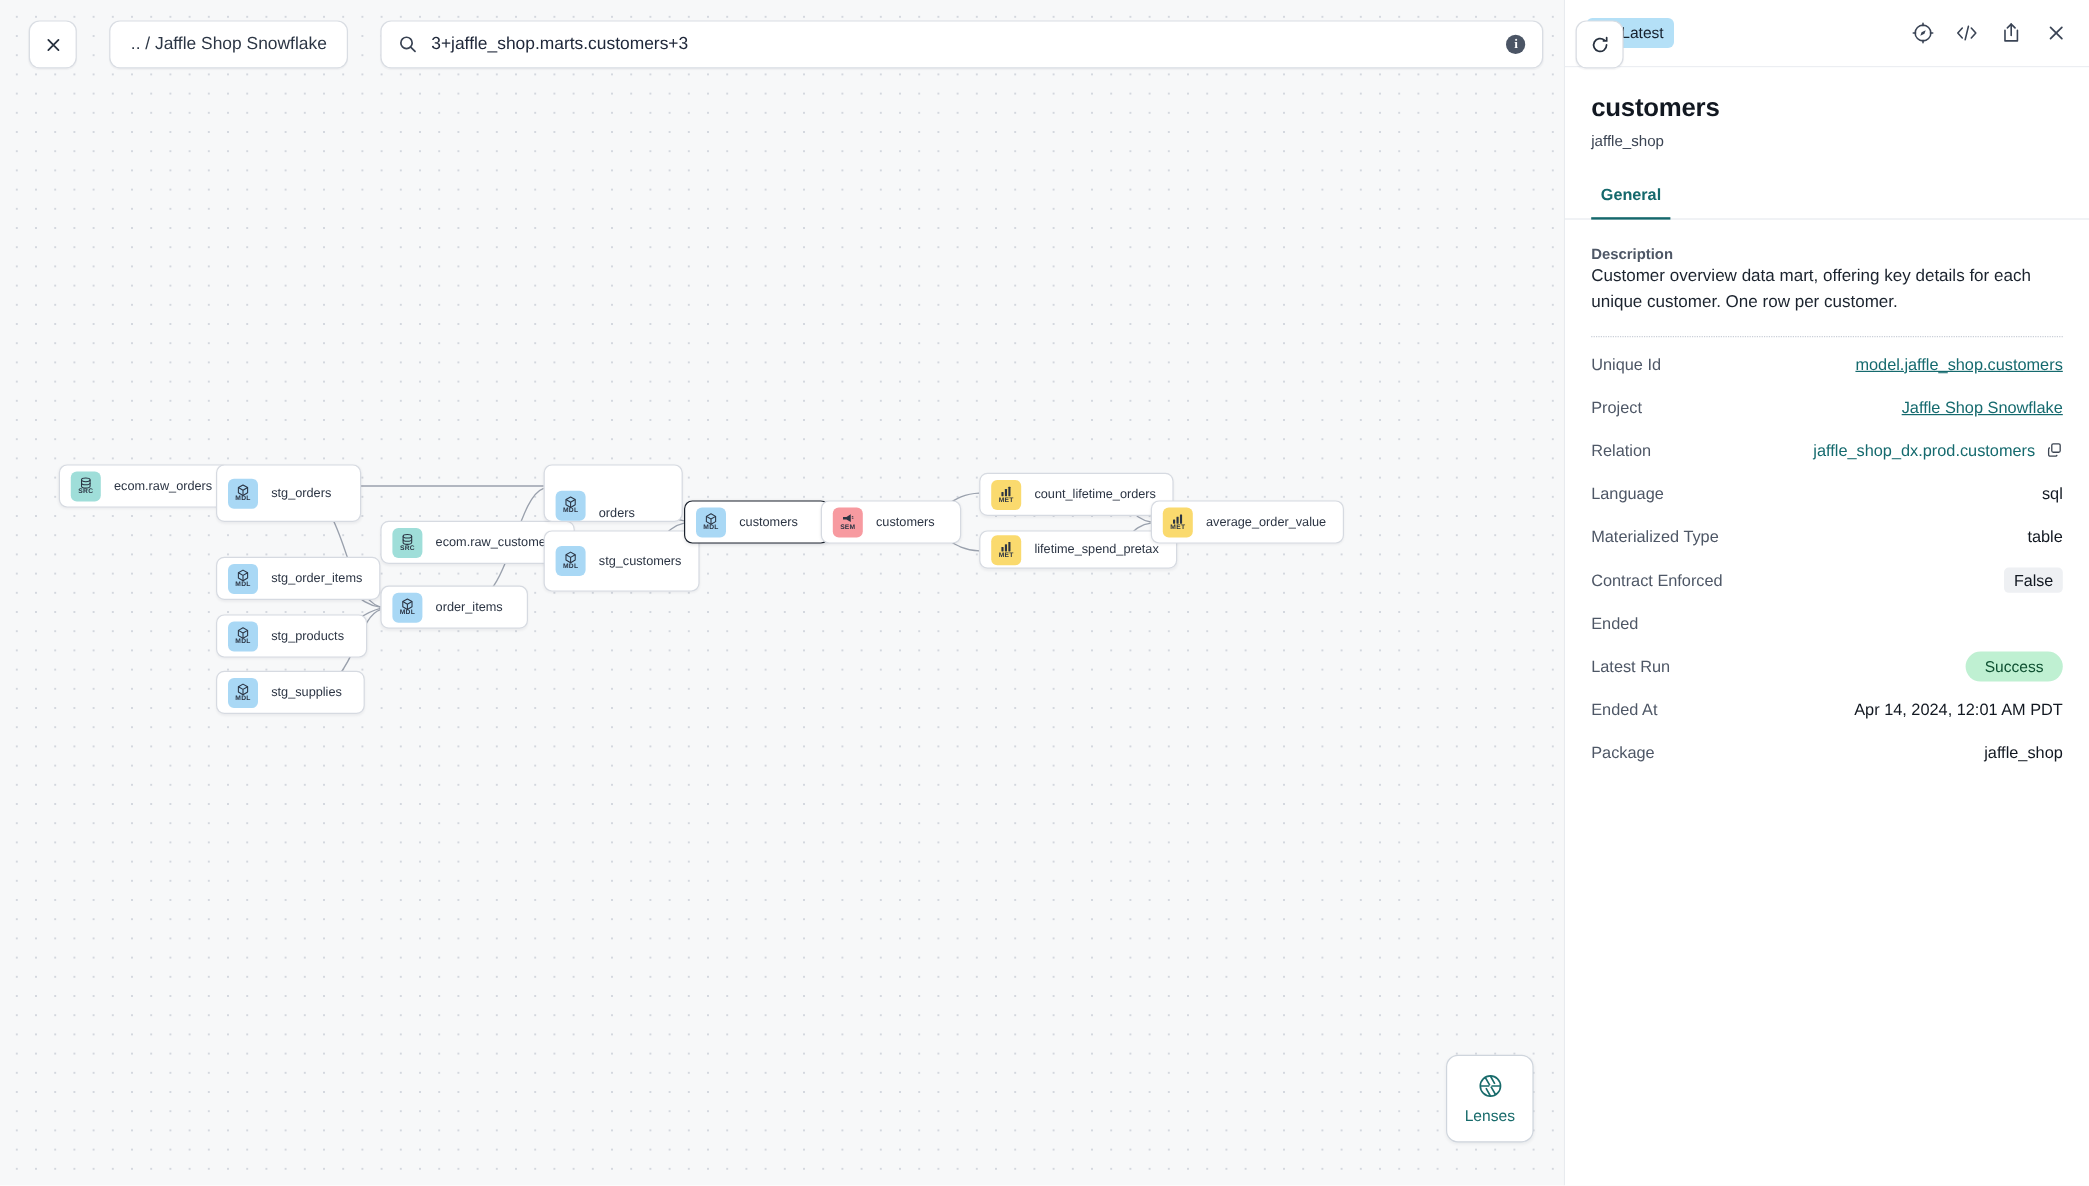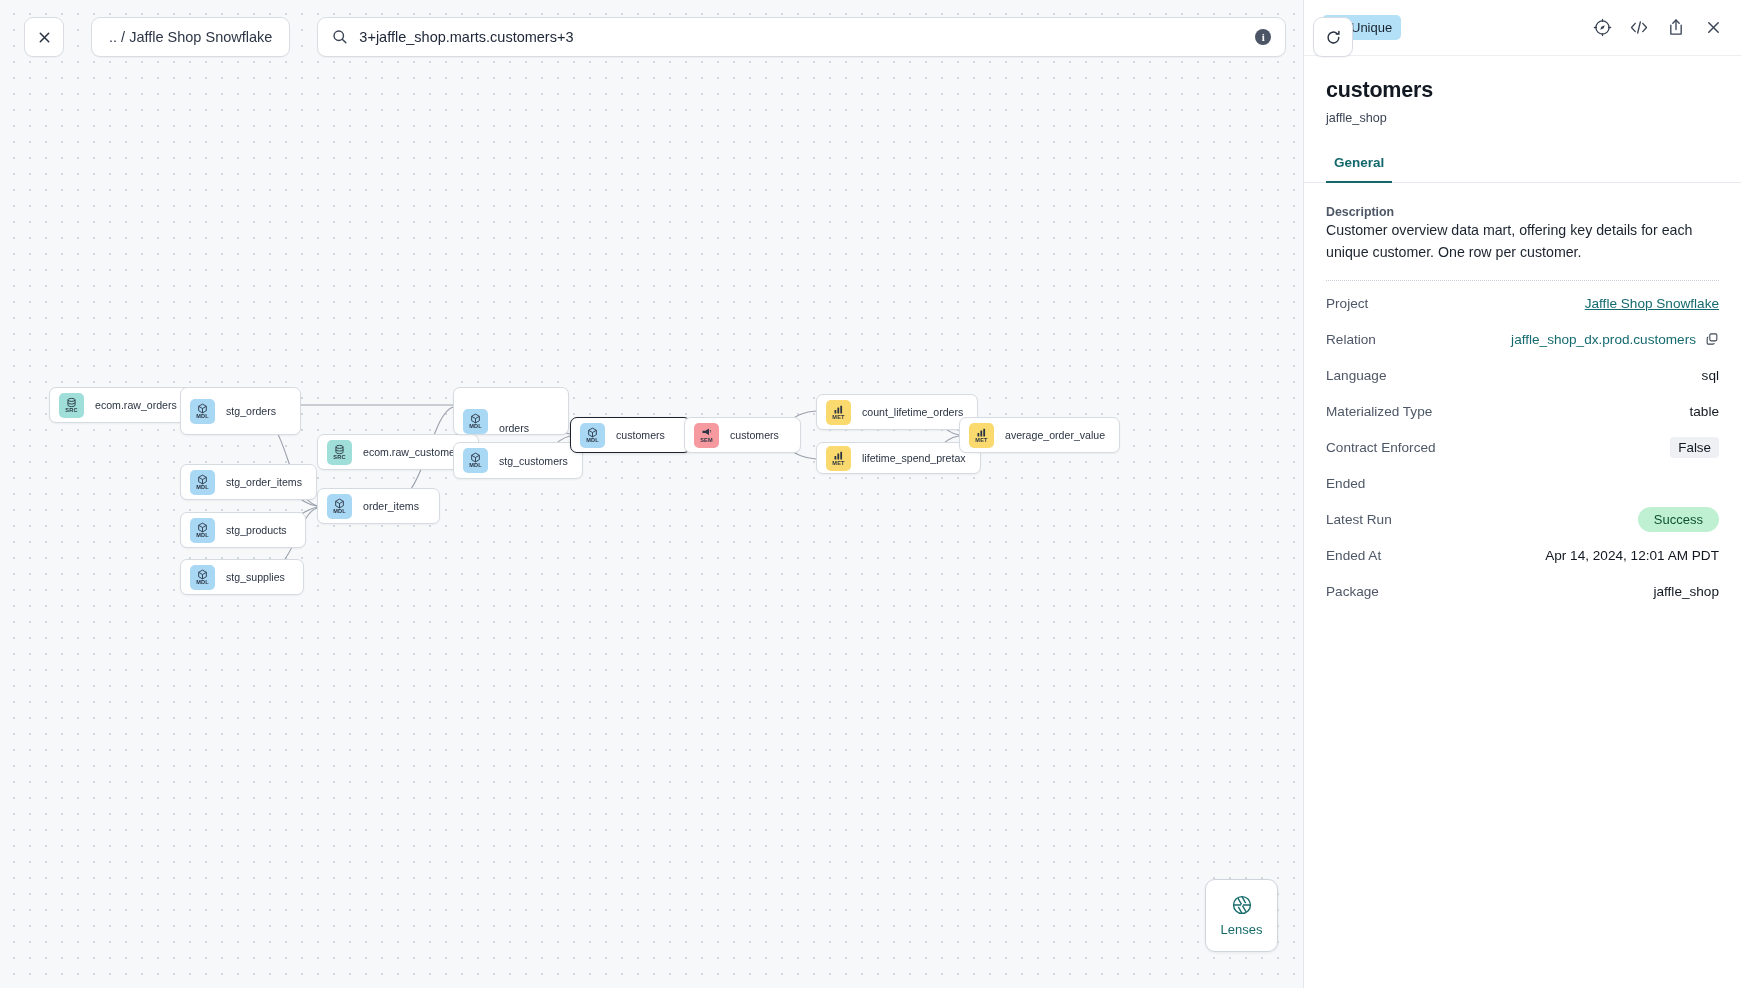--- a/index.html
+++ b/index.html
@@ -291,21 +291,21 @@
         <div class="node" style="left: 453px; top: 387px; height: 48px; min-width: 116px; align-items: flex-end;">
           <span class="node-badge b-mdl">
             <span class="badge-glyph"><svg width="11" height="11" viewBox="0 0 16 16" fill="none" stroke="#2b3443" stroke-width="1.3" stroke-linejoin="round">
                 <path d="M8 1.6 L13.6 4.8 L13.6 11.2 L8 14.4 L2.4 11.2 L2.4 4.8 Z"></path>
                 <path d="M2.4 4.8 L8 8 L13.6 4.8 M8 8 L8 14.4"></path>
               </svg></span>
             <span class="badge-tag">MDL</span>
           </span>
           <span class="node-label">orders</span>
         </div>
-        <div class="node" style="left: 453px; top: 442px; height: 37px; min-width: 127px;">
+        <div class="node" style="left: 453px; top: 442px; height: 51px; min-width: 127px;">
           <span class="node-badge b-mdl">
             <span class="badge-glyph"><svg width="11" height="11" viewBox="0 0 16 16" fill="none" stroke="#2b3443" stroke-width="1.3" stroke-linejoin="round">
                 <path d="M8 1.6 L13.6 4.8 L13.6 11.2 L8 14.4 L2.4 11.2 L2.4 4.8 Z"></path>
                 <path d="M2.4 4.8 L8 8 L13.6 4.8 M8 8 L8 14.4"></path>
               </svg></span>
             <span class="badge-tag">MDL</span>
           </span>
           <span class="node-label">stg_customers</span>
         </div>
         <div class="node selected" style="left: 570px; top: 417px; height: 36px; min-width: 121px;">
@@ -373,21 +373,21 @@
   </div>
 
   <div id="panel">
 
     <div id="panel-topbar">
       <div id="type-badge">
         <svg width="14" height="14" viewBox="0 0 20 20" fill="none" stroke="#17222f" stroke-width="1.5" stroke-linejoin="round">
           <path d="M10 2.3 L17 6.1 L17 13.9 L10 17.7 L3 13.9 L3 6.1 Z"></path>
           <path d="M3 6.1 L10 10 L17 6.1 M10 10 L10 17.7"></path>
         </svg>
-        <span>Unique</span>
+        <span>Latest</span>
       </div>
       <div id="panel-actions">
         <span class="pa-icon">
           <svg width="19" height="19" viewBox="0 0 22 22" fill="none" stroke="#3a4455" stroke-width="1.5" stroke-linecap="round">
             <circle cx="11" cy="11" r="7.6"></circle>
               <path d="M11 1.6 L11 4 M11 18 L11 20.4 M1.6 11 L4 11 M18 11 L20.4 11"></path>
             <path d="M13.6 8.4 L9.6 10.2 L8.4 13.6 L12.4 11.8 Z" fill="#3a4455" stroke="none"></path>
           </svg>
         </span>
         <span class="pa-icon">
@@ -420,20 +420,24 @@
     <div id="tabs">
       <div class="tab">General</div>
     </div>
 
     <div id="panel-body">
       <div class="sec-label">Description</div>
       <div id="description">Customer overview data mart, offering key details for each unique customer. One row per customer.</div>
       <div class="dotted-sep"></div>
       <div id="field-list">
           <div class="kv">
+            <span class="kv-key">Unique Id</span>
+            <span class="kv-val kv-link">model.jaffle_shop.customers</span>
+          </div>
+          <div class="kv">
             <span class="kv-key">Project</span>
             <span class="kv-val kv-link">Jaffle Shop Snowflake</span>
           </div>
           <div class="kv">
             <span class="kv-key">Relation</span>
             <span class="val-row">
               <span class="kv-val kv-link-plain">jaffle_shop_dx.prod.customers</span>
               <span class="copy-icon">
                 <svg width="14" height="14" viewBox="0 0 18 18" fill="none" stroke="#3c4552" stroke-width="1.4" stroke-linejoin="round">
                   <rect x="6.2" y="2.4" width="9" height="9" rx="1.6"></rect>

